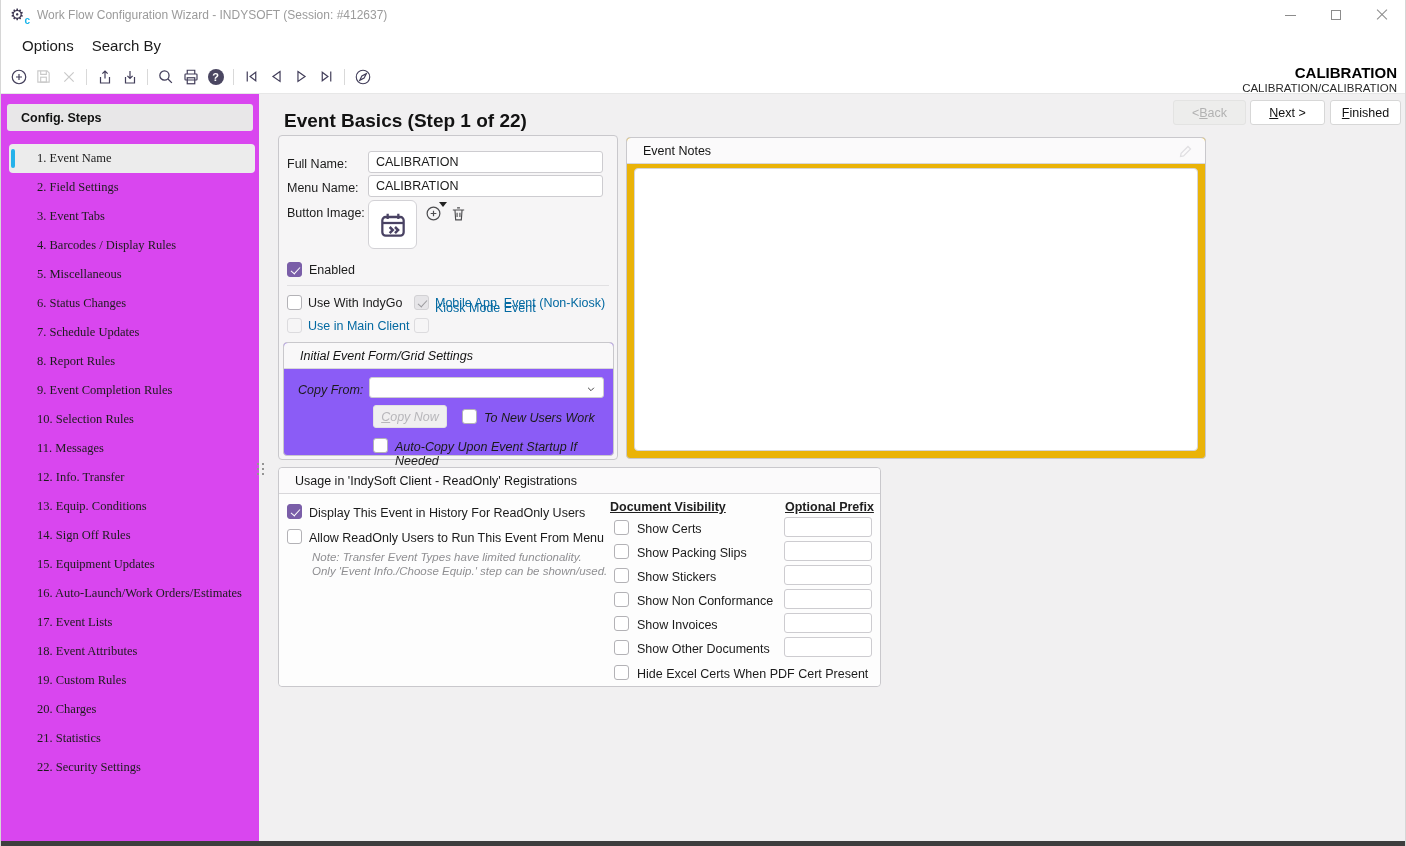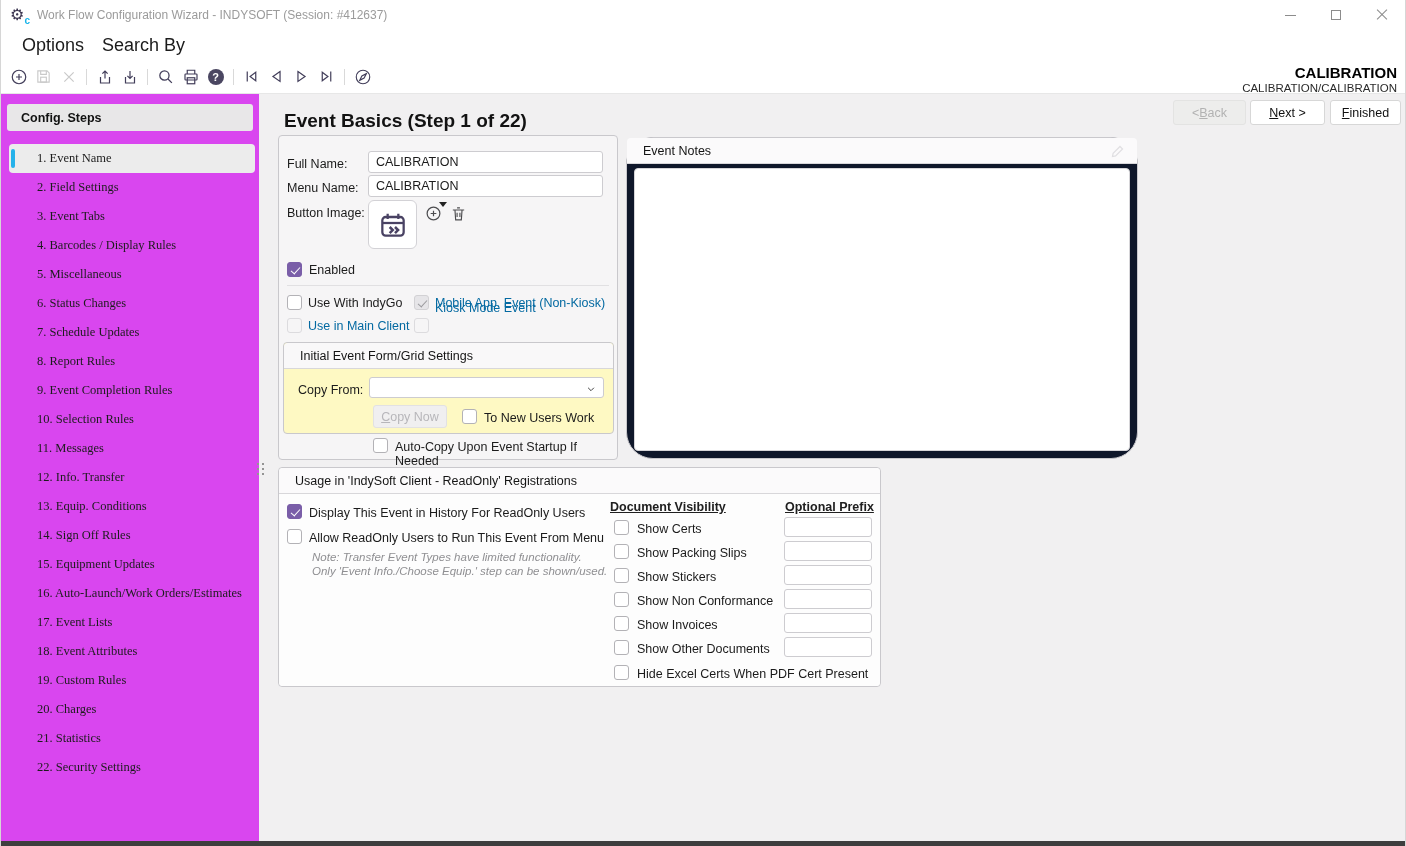--- a/index.html
+++ b/index.html
@@ -17,21 +17,21 @@
   .wincontrols { position:absolute; right:0; top:0; height:30px; display:flex; }
   .winbtn { width:46px; height:30px; display:flex; align-items:center; justify-content:center; }
   .glyph-min { width:11px; height:1px; background:#8c8c8c; }
   .glyph-max { width:10px; height:10px; border:1px solid #8c8c8c; }
   .glyph-close { position:relative; width:12px; height:12px; }
   .glyph-close::before,.glyph-close::after { content:''; position:absolute; left:-1px; top:5px; width:14px; height:1px; background:#8c8c8c; }
   .glyph-close::before { transform:rotate(45deg); } .glyph-close::after { transform:rotate(-45deg); }
 
   
   .menubar { position:absolute; left:0; top:30px; right:0; height:30px; background:#fff; display:flex; align-items:center; padding-left:12px; }
-  .menuitem { font-size:18px; padding:4px 9px; color:#1b1b1b; }
+  .menuitem { font-size:15px; padding:4px 9px; color:#1b1b1b; }
 
   
   .toolbar { position:absolute; left:0; top:60px; right:0; height:34px; background:#fff; border-bottom:1px solid #e7e7e7; display:flex; align-items:center; padding-left:5px; }
   .tbtn { width:25px; height:26px; display:flex; align-items:center; justify-content:center; color:#423e5a; }
   .tbtn svg { display:block; }
   .tbtn.disabled { color:#c9c9c9; }
   .tsep { width:1px; height:16px; background:#d9d9d9; margin:0 5px; }
   .icon-help { width:16px; height:16px; border-radius:50%; background:#4a4661; color:#fff; font-size:11px; font-weight:bold; display:flex; align-items:center; justify-content:center; }
   .icon-help::after { content:'?'; }
 
@@ -391,41 +391,41 @@
 
       <span class="cb" style="left:8px; top:159px;"></span>
       <span class="lbl" style="left:29px; top:160px;">Use With IndyGo</span>
       <span class="cb checked dis" style="left:135px; top:159px;"></span>
       <span class="lbl dis" style="left:156px; top:160px;">Mobile App. Event (Non-Kiosk)</span>
       <span class="cb dis" style="left:8px; top:182px;"></span>
       <span class="lbl dis" style="left:29px; top:183px;">Use in Main Client</span>
       <span class="cb dis" style="left:135px; top:182px;"></span>
       <span class="lbl dis" style="left:156px; top:165px;">Kiosk Mode Event</span>
 
-      <div class="panel" style="left:4px; top:206px; width:331px; height:92px; background:#fef9c3;">
+      <div class="panel" style="left:4px; top:206px; width:331px; height:114px; background:#8b5cf6;font-style:italic;">
         <div class="grouphead" style="background:#f9f8f9;">Initial Event Form/Grid Settings</div>
         <span class="lbl" style="left:14px; top:40px;">Copy From:</span>
         <div class="combo" style="left:85px; top:34px; width:235px;">
           <span></span>
           <svg class="chev" width="10" height="10" viewBox="0 0 24 24" fill="none" stroke="currentColor" stroke-width="2.4">
               <path d="M5 9l7 7 7-7"></path>
             </svg>
         </div>
         <div class="smallbtn disabled" style="left:89px; top:62px; width:74px;">
             <span class="mn">C</span>
             <span>opy Now</span>
           </div>
         <span class="cb" style="left:178px; top:66px;"></span>
         <span class="lbl" style="left:200px; top:68px;">To New Users Work</span>
         <span class="cb" style="left:89px; top:95px;"></span>
         <span class="lbl" style="left:111px; top:97px;">Auto-Copy Upon Event Startup If Needed</span>
       </div>
     </div>
 
-    <div class="panel" style="left:625px; top:43px; width:512px; height:322px; background:#0f172a;border-radius:27px;">
+    <div class="panel" style="left:625px; top:43px; width:580px; height:322px; background:#eab308;">
       <div class="grouphead">Event Notes</div>
       <span class="editicon"><svg width="15" height="15" viewBox="0 0 24 24" fill="none" stroke="currentColor" stroke-width="2">
             <path d="M4 20l1-5L16 4l4 4L9 19z"></path>
           </svg></span>
       <div class="notesbody">
         <textarea class="notesarea" style=""></textarea>
       </div>
     </div>
 
     <div class="panel" style="left:277px; top:373px; width:603px; height:220px; background:#fdfdfd;">

